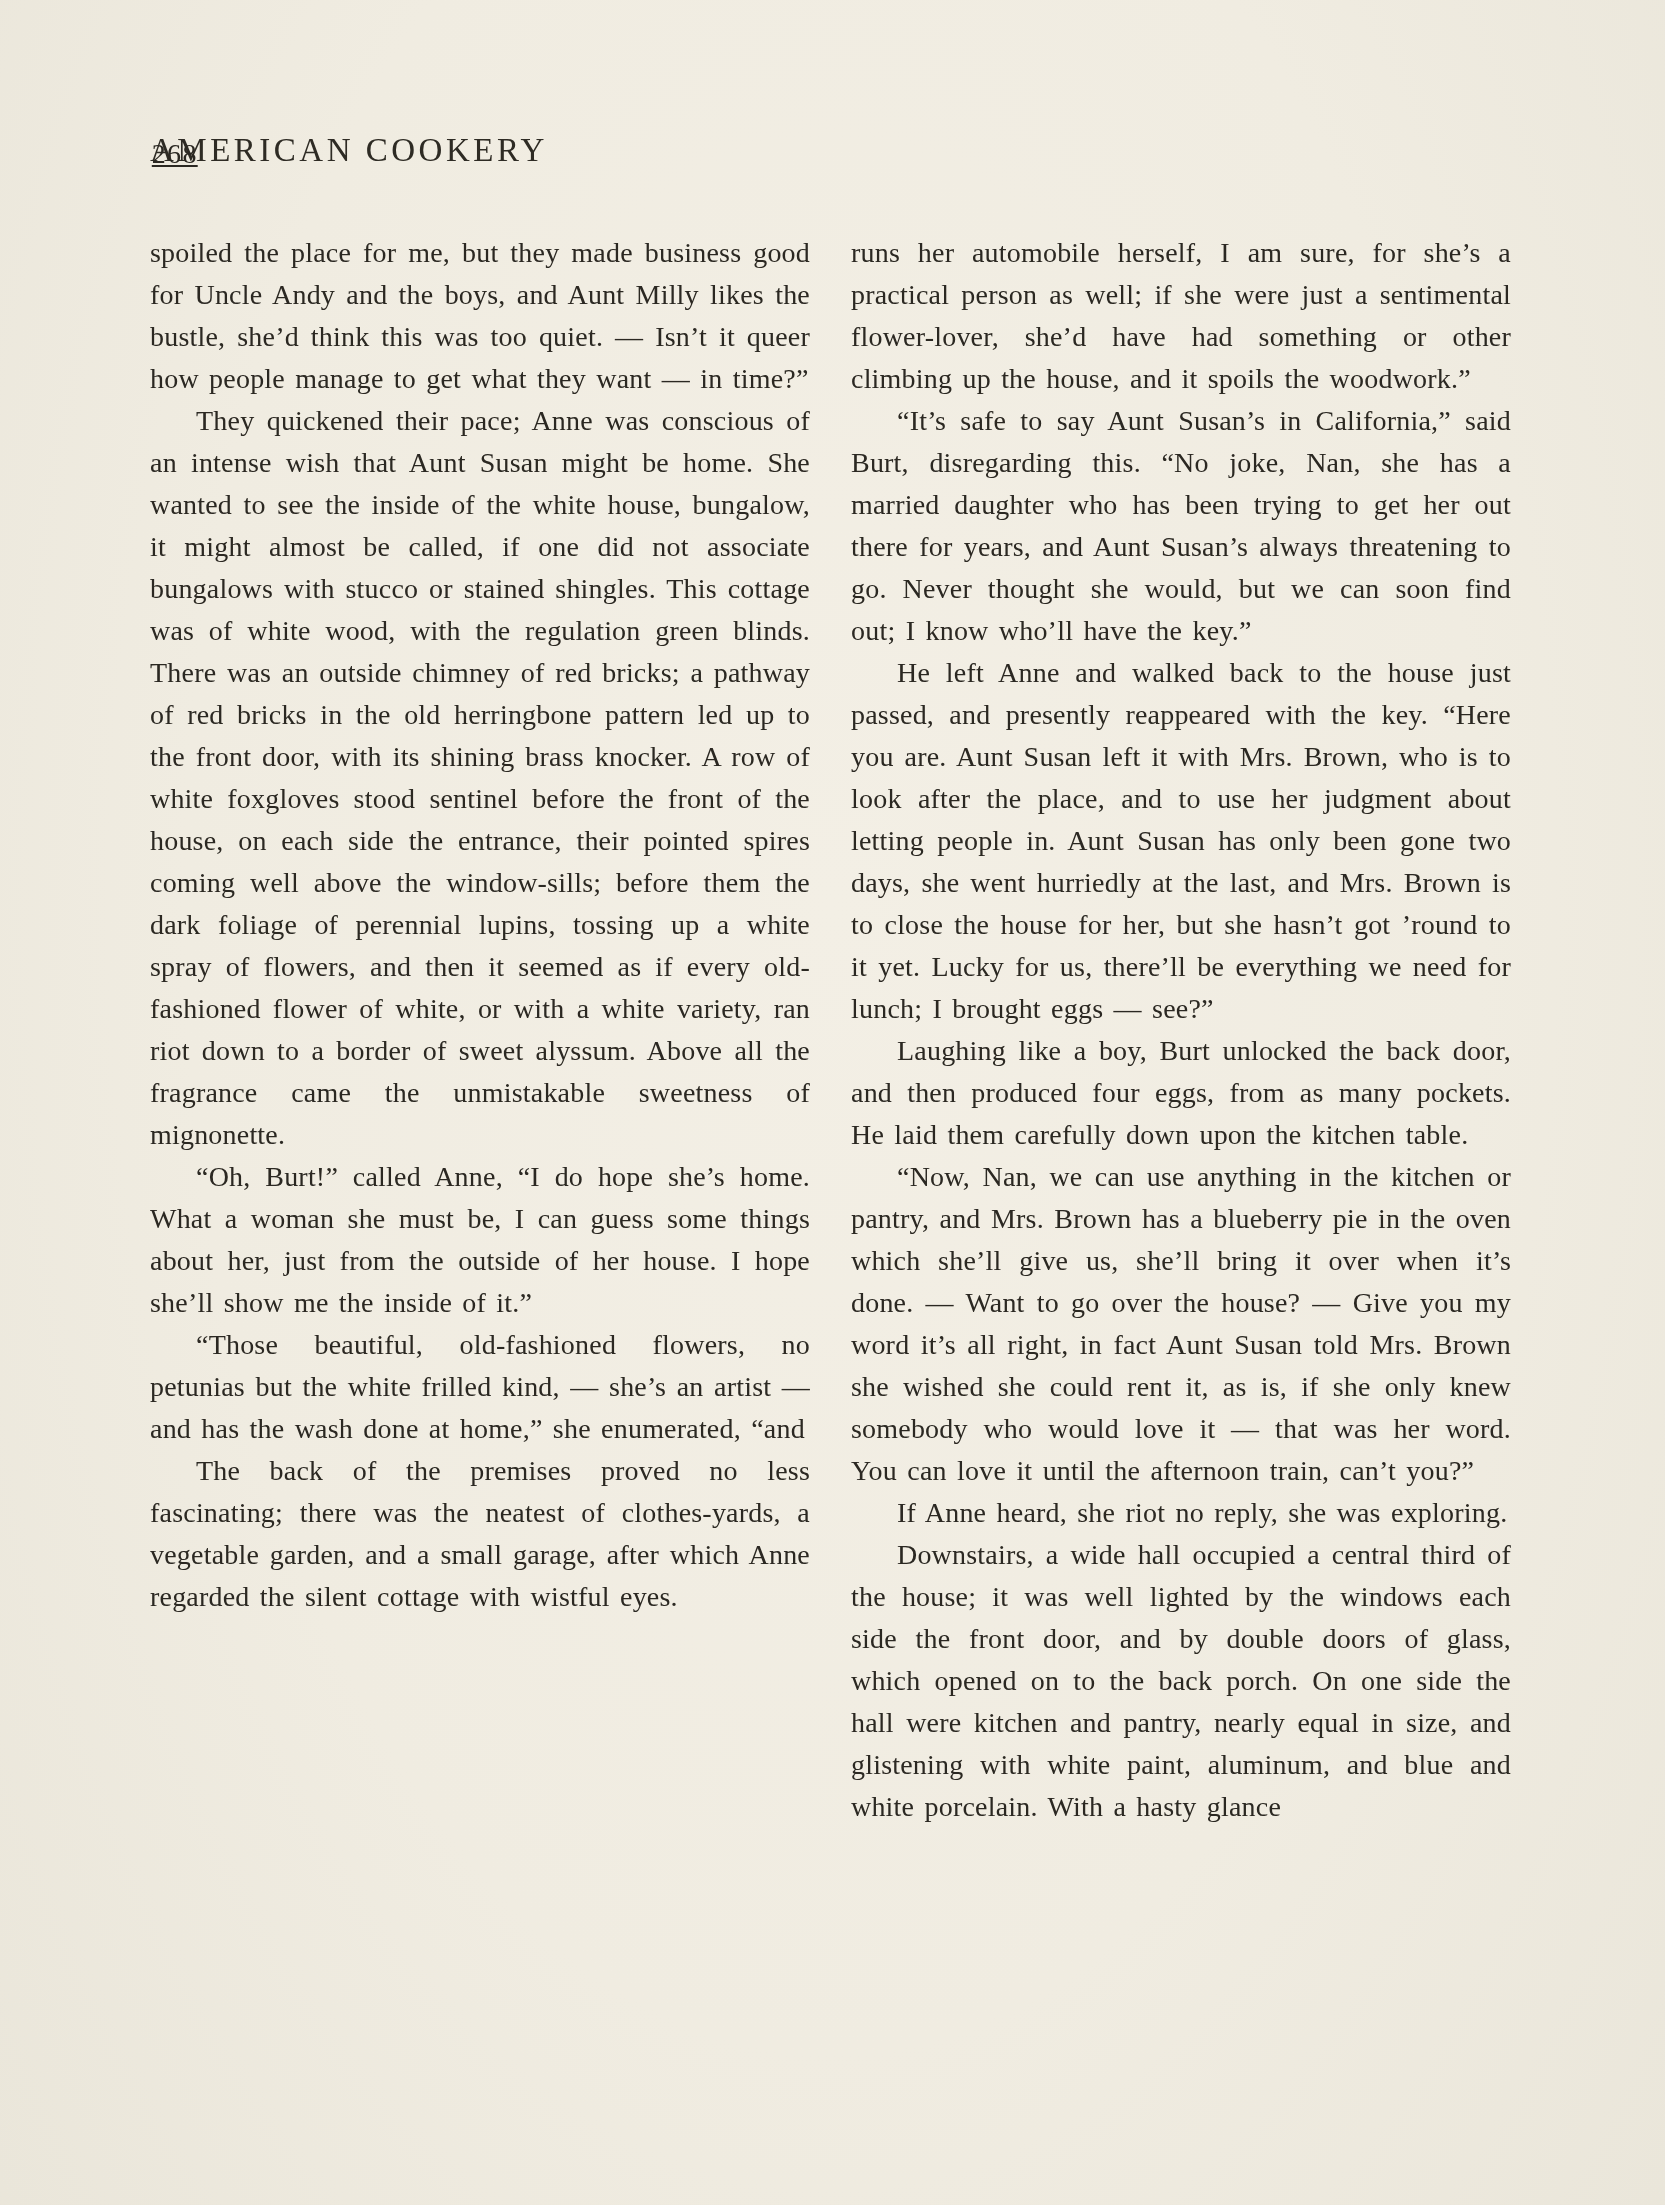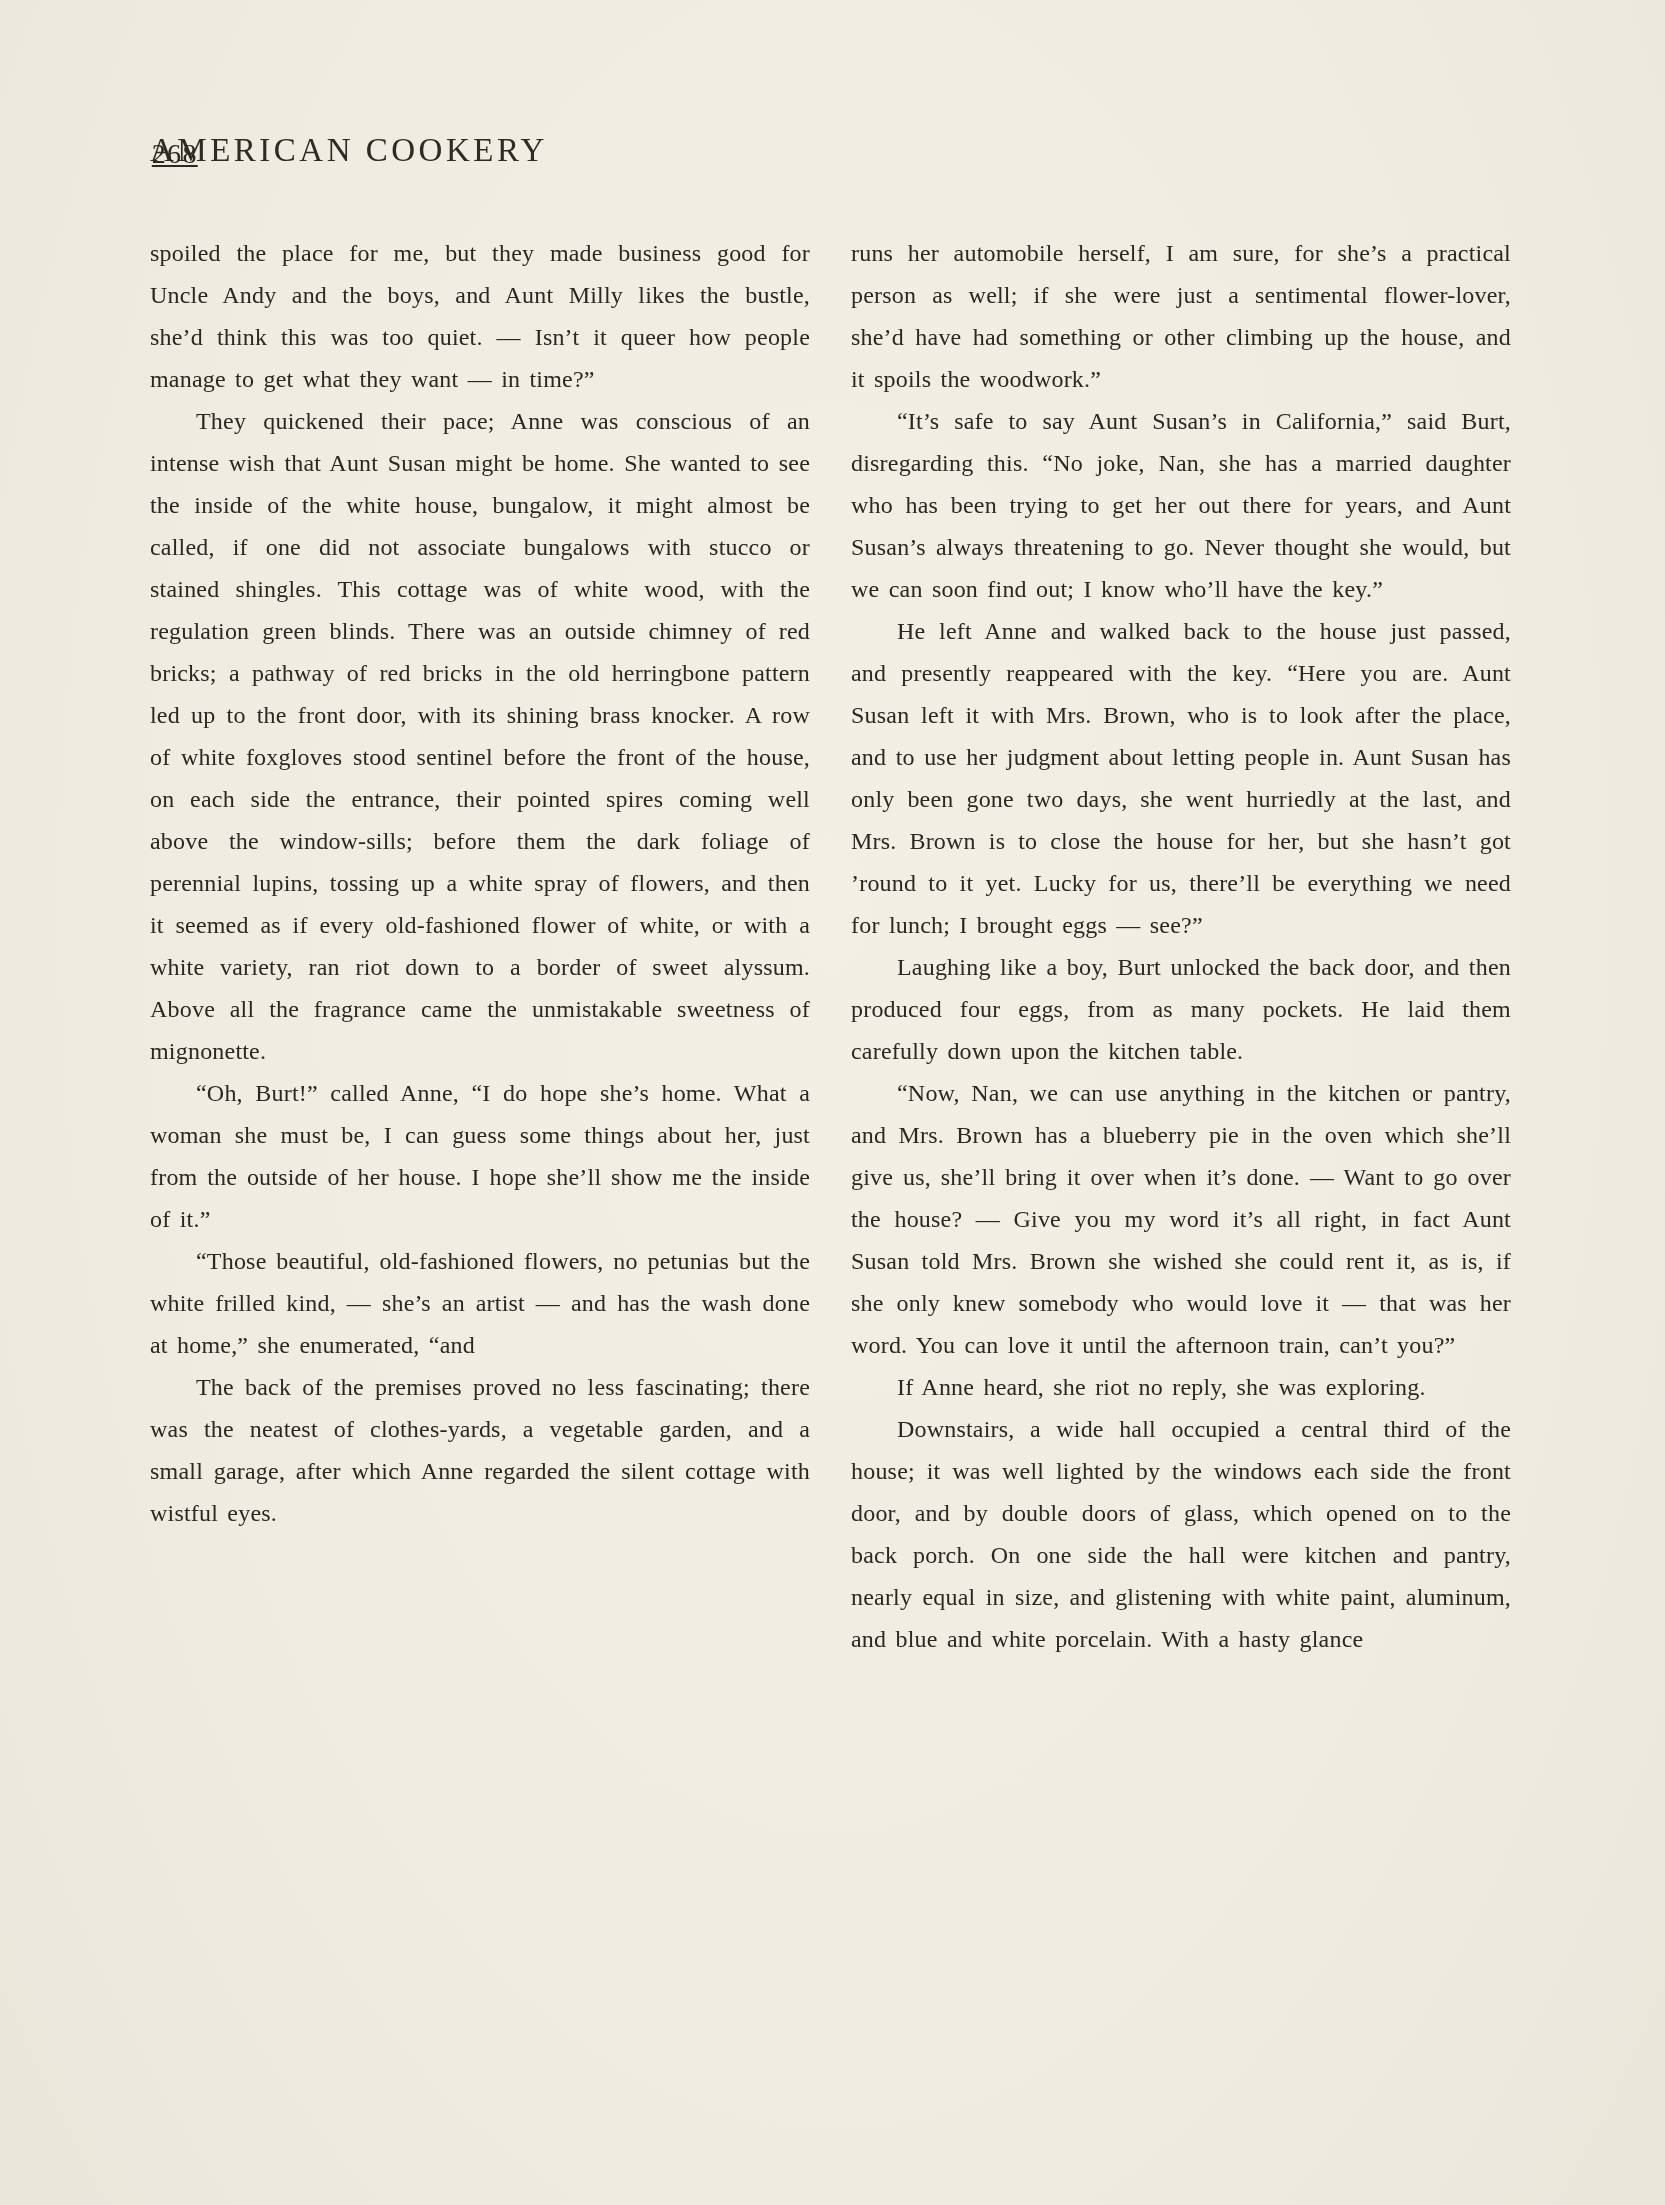--- a/index.html
+++ b/index.html
@@ -45,21 +45,21 @@
   .columns {
     display: flex;
     gap: 41px;
   }
   .column {
     flex: 1 1 0;
     min-width: 0;
   }
   .para {
     margin: 0;
-    font-size: 24px;
+    font-size: 28px;
     line-height: 42px;
     text-align: justify;
     text-indent: 46px;
     word-spacing: 3.1px;
     letter-spacing: 0.2px;
   }
   .para.no-indent {
     text-indent: 0;
   }
 </style>

